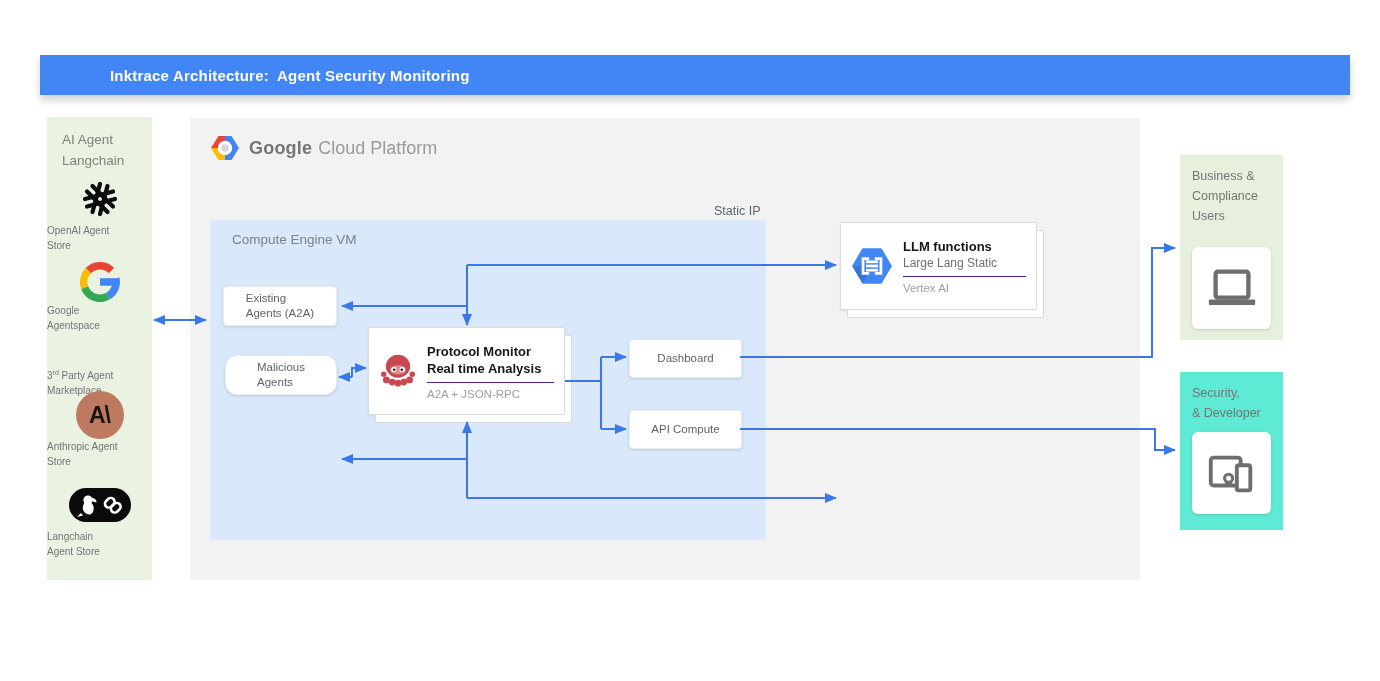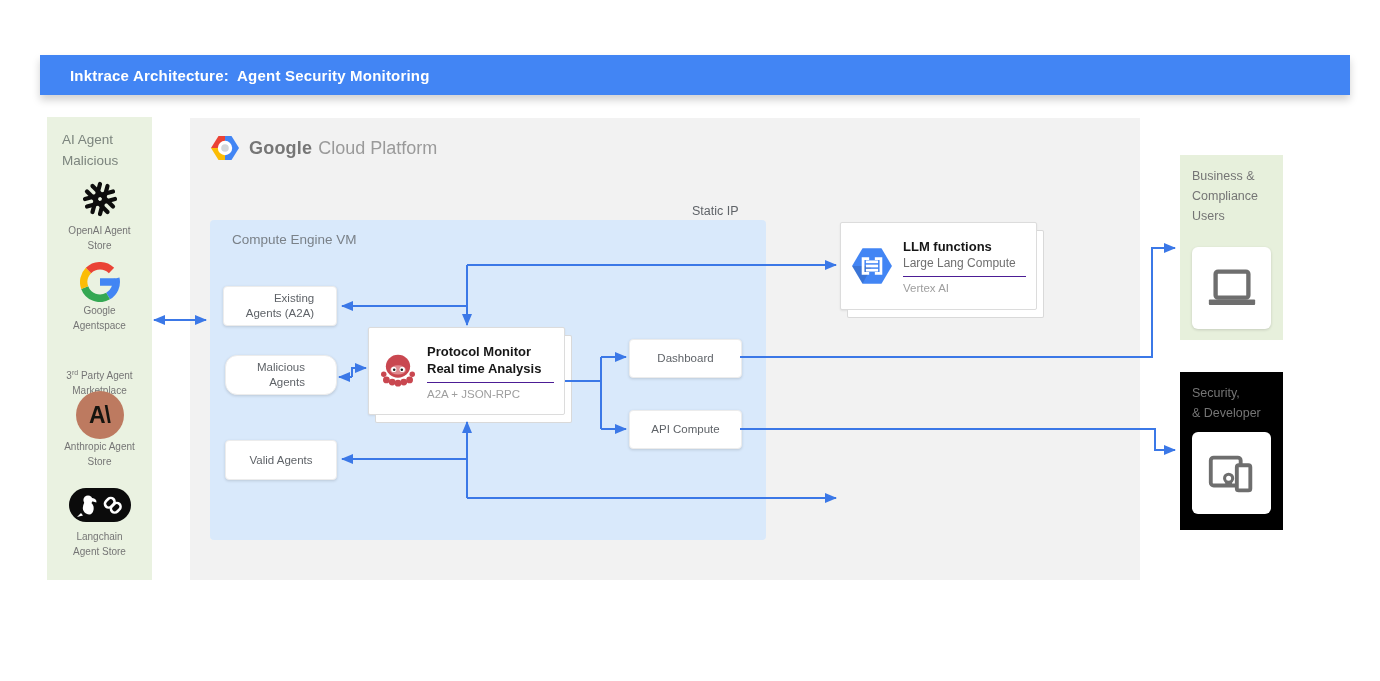--- a/index.html
+++ b/index.html
@@ -2,53 +2,53 @@
 <html><head>
 <meta charset="utf-8">
 <style>
   html,body{margin:0;padding:0;background:#ffffff;}
   body{font-family:"Liberation Sans","DejaVu Sans",sans-serif;}
   .canvas{position:relative;width:1380px;height:681px;background:#ffffff;overflow:hidden;}
 
   
   .titlebar{position:absolute;left:40px;top:55px;width:1310px;height:40px;background:#4285f4;
     box-shadow:0 5px 8px rgba(0,0,0,.18);display:flex;align-items:center;}
-  .titlebar span{color:#ffffff;font-size:15px;font-weight:bold;margin-left:30px;white-space:pre;letter-spacing:.2px;}
+  .titlebar span{color:#ffffff;font-size:15px;font-weight:bold;margin-left:70px;white-space:pre;letter-spacing:.2px;}
 
   
   .sidebar{position:absolute;left:47px;top:117px;width:105px;height:463px;background:#eaf2e1;}
   .gcp-panel{position:absolute;left:190px;top:118px;width:950px;height:462px;background:#f2f2f2;}
   .vm-box{position:absolute;left:210px;top:220px;width:556px;height:320px;background:#d9e9fb;border-radius:4px;}
   .vm-label{position:absolute;left:232px;top:232px;color:#7a8188;font-size:13.5px;}
-  .static-ip{position:absolute;left:692px;top:204px;color:#5f6368;font-size:12.5px;}
+  .static-ip{position:absolute;left:714px;top:204px;color:#5f6368;font-size:12.5px;}
 
   .biz-panel{position:absolute;left:1180px;top:155px;width:103px;height:185px;background:#e7f0dc;}
-  .sec-panel{position:absolute;left:1180px;top:372px;width:103px;height:158px;background:#000000;}
+  .sec-panel{position:absolute;left:1180px;top:372px;width:103px;height:158px;background:#5eead4;}
   .panel-title{position:absolute;left:12px;top:11px;color:#757575;font-size:12.5px;line-height:20px;white-space:pre-line;}
   .device-card{position:absolute;left:12px;width:79px;height:82px;background:#ffffff;border-radius:6px;
     box-shadow:0 1px 3px rgba(0,0,0,.15);display:flex;align-items:center;justify-content:center;}
 
   
   .sb-title{position:absolute;left:15px;top:12px;color:#7c857e;font-size:13.5px;line-height:21px;white-space:pre-line;}
   .sb-item{position:absolute;width:105px;display:flex;justify-content:center;}
-  .sb-label{position:absolute;width:105px;text-align:center;color:#757575;font-size:10px;line-height:15px;white-space:pre-line;}
+  .sb-label{position:absolute;width:105px;color:#757575;font-size:10px;line-height:15px;white-space:pre-line;}
   .sb-label sup{font-size:7px;}
   .anthropic-circle{width:48px;height:48px;border-radius:50%;background:#bd7a60;display:flex;align-items:center;justify-content:center;
     color:#15140f;font-weight:800;font-size:23px;letter-spacing:-1px;}
   .lc-pill{width:62px;height:34px;border-radius:17px;background:#0b0b0b;display:flex;align-items:center;justify-content:center;}
 
   
   .gcp-logo{position:absolute;left:210px;top:133px;display:flex;align-items:center;}
   .gcp-logo .g-name{margin-left:9px;font-size:18px;font-weight:bold;color:#767676;letter-spacing:.2px;}
   .gcp-logo .g-rest{margin-left:6px;font-size:18px;color:#9a9a9a;}
 
   
   .node{position:absolute;background:#ffffff;border:1px solid #ececec;border-radius:4px;
     box-shadow:0 1px 3px rgba(0,0,0,.14);display:flex;align-items:center;justify-content:center;
-    color:#5f6368;font-size:11.5px;text-align:right;white-space:pre-line;line-height:15px;}
+    color:#5f6368;font-size:11.5px;text-align:left;white-space:pre-line;line-height:15px;}
 
   
   .card{position:absolute;background:#ffffff;border:1px solid #dcdcdc;border-radius:2px;
     box-shadow:7px 8px 0 -1px #ffffff,7px 8px 0 0 #d9d9d9,0 1px 2px rgba(0,0,0,.08);
     display:flex;align-items:center;padding:12px 10px;box-sizing:border-box;}
   .card .icon-wrap{flex:0 0 auto;margin-right:10px;display:flex;align-items:center;}
   .card .col{flex:1;min-width:0;}
   .card .c-title{font-size:13px;font-weight:bold;color:#161616;line-height:17px;white-space:pre-line;}
   .card .c-sub{font-size:12px;color:#6f6f6f;line-height:16px;}
   .card .c-foot{font-size:11.5px;color:#9e9e9e;border-top:1px solid #4c1d95;margin-top:5px;padding-top:5px;}
@@ -59,21 +59,21 @@
 <body>
 
 <div class="canvas">
 
   <div class="titlebar">
     <span>Inktrace Architecture:  Agent Security Monitoring</span>
   </div>
 
   <div class="sidebar">
     <div class="sb-title">AI Agent
-Malicious</div>
+Langchain</div>
 
     <div class="sb-item" style="top:60px;">
       <svg width="44" height="44" viewBox="0 0 44 44">
         <g stroke="#0d0d0d" stroke-width="4.2" stroke-linecap="round" fill="none">
           <path d="M37,22 L9,29.5"></path>
             <path d="M29.5,35 L9,14.5"></path>
             <path d="M14.5,35 L22,7"></path>
           <path d="M7,22 L35,14.5"></path>
             <path d="M14.5,9 L35,29.5"></path>
             <path d="M29.5,9 L22,37"></path>
@@ -146,21 +146,20 @@
 
   <div class="static-ip">Static IP</div>
 
   <div class="vm-box"></div>
   <div class="vm-label">Compute Engine VM</div>
 
   <div class="node" style="left:223px;top:286px;width:112px;height:38px;">Existing
 Agents (A2A)</div>
   <div class="node" style="left:225px;top:355px;width:110px;height:38px;border-radius:12px;">Malicious
 Agents</div>
-  <div class="node" style="left:225px;top:440px;width:110px;height:38px;">Valid Agents</div>
   <div class="node" style="left:629px;top:339px;width:111px;height:37px;">Dashboard</div>
   <div class="node" style="left:629px;top:410px;width:111px;height:37px;">API Compute</div>
 
   <div class="card" style="left:368px;top:327px;width:197px;height:88px;">
     <div class="icon-wrap">
       <svg width="38" height="38" viewBox="0 0 36 36">
         <circle cx="4.5" cy="21" r="2.6" fill="#c94750"></circle>
           <circle cx="31.5" cy="21" r="2.6" fill="#c94750"></circle>
         <circle cx="7" cy="26.5" r="3.2" fill="#c94750"></circle>
           <circle cx="12.5" cy="28.5" r="3.2" fill="#c94750"></circle>
@@ -191,21 +190,21 @@
           <path d="M16,13 h-4.5 v14 h4.5"></path>
             <path d="M24,13 h4.5 v14 h-4.5"></path>
           <path d="M15.5,16 h9"></path>
             <path d="M15.5,20 h9"></path>
             <path d="M15.5,24 h9"></path>
         </g>
       </svg>
     </div>
     <div class="col">
       <div class="c-title">LLM functions</div>
-      <div class="c-sub">Large Lang Compute</div>
+      <div class="c-sub">Large Lang Static</div>
       <div class="c-foot">Vertex AI</div>
     </div>
   </div>
 
 
   <div class="biz-panel">
     <div class="panel-title">Business &amp;
 Compliance
 Users</div>
     <div class="device-card" style="top:92px;">

